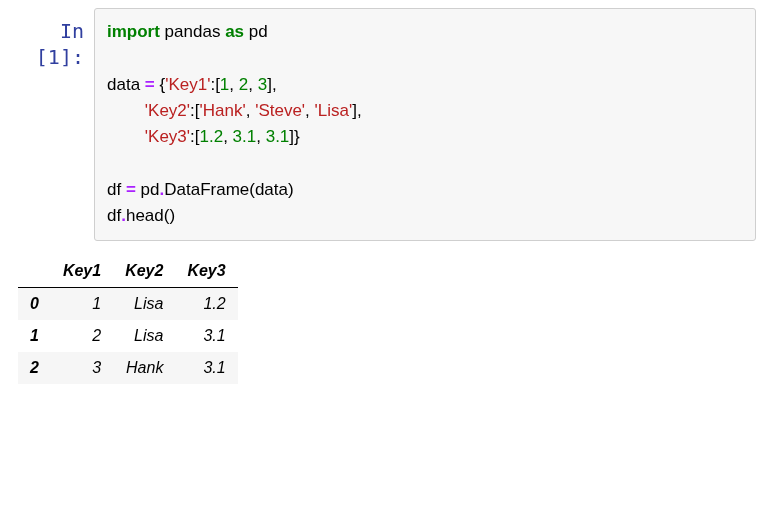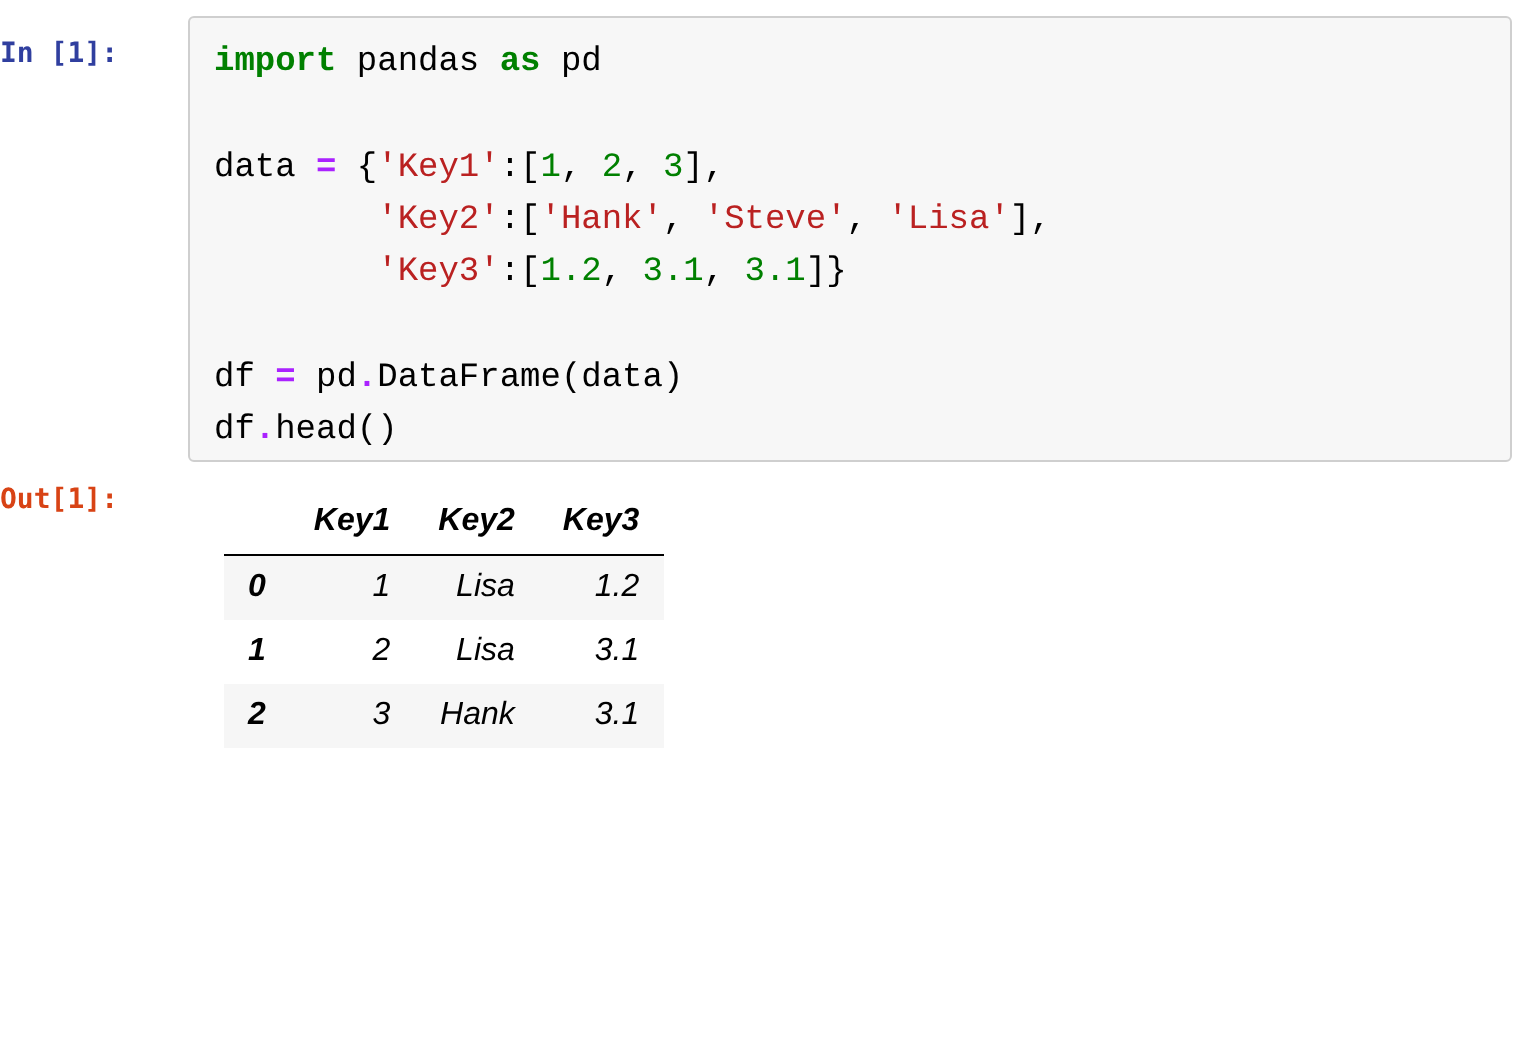--- a/index.html
+++ b/index.html
@@ -14,36 +14,36 @@
   .notebook {
     padding: 8px 0 20px 0;
   }
   .cell {
     display: flex;
     align-items: flex-start;
   }
   .prompt {
     width: 94px;
     min-width: 94px;
+    text-align: right;
     padding: 10px 10px 0 0;
     font-family: "DejaVu Sans Mono", Menlo, Consolas, monospace;
-    font-size: 14px;
+    font-size: 20px;
     line-height: 1.3;
     box-sizing: border-box;
-    font-weight: bold;
   }
   .prompt.in { color: #303F9F; }
   .prompt.out { color: #D84315; }
   .code-area {
     flex: 1;
     background: #f7f7f7;
     border: 1px solid #cfcfcf;
     border-radius: 3px;
-    padding: 10px 12px 0 12px;
-    font-family: Liberation Mono, monospace;
+    padding: 10px 12px 10px 12px;
+    font-family: Liberation Sans, sans-serif;
     font-size: 17px;
     line-height: 1.55;
     white-space: pre;
     color: #000;
     box-sizing: border-box;
     margin-right: 4px;
   }
   .kw-green { color: #008000; font-weight: bold; }
   .op { color: #AA22FF; font-weight: bold; }
   .str { color: #BA2121; }
@@ -90,21 +90,20 @@
 
 <span>data </span><span class="op">=</span><span> {</span><span class="str">'Key1'</span><span>:[</span><span class="num">1</span><span>, </span><span class="num">2</span><span>, </span><span class="num">3</span><span>],</span>
 <span>        </span><span class="str">'Key2'</span><span>:[</span><span class="str">'Hank'</span><span>, </span><span class="str">'Steve'</span><span>, </span><span class="str">'Lisa'</span><span>],</span>
 <span>        </span><span class="str">'Key3'</span><span>:[</span><span class="num">1.2</span><span>, </span><span class="num">3.1</span><span>, </span><span class="num">3.1</span><span>]}</span>
 
 <span>df </span><span class="op">=</span><span> pd</span><span class="op">.</span><span>DataFrame(data)</span>
 <span>df</span><span class="op">.</span><span>head()</span></div>
   </div>
 
   <div class="cell">
-    <div class="prompt out">Out[1]:</div>
     <div class="output-area">
       <table class="df">
         <thead>
           <tr>
             <th class="corner"></th>
             <th>Key1</th>
             <th>Key2</th>
             <th>Key3</th>
           </tr>
         </thead>

